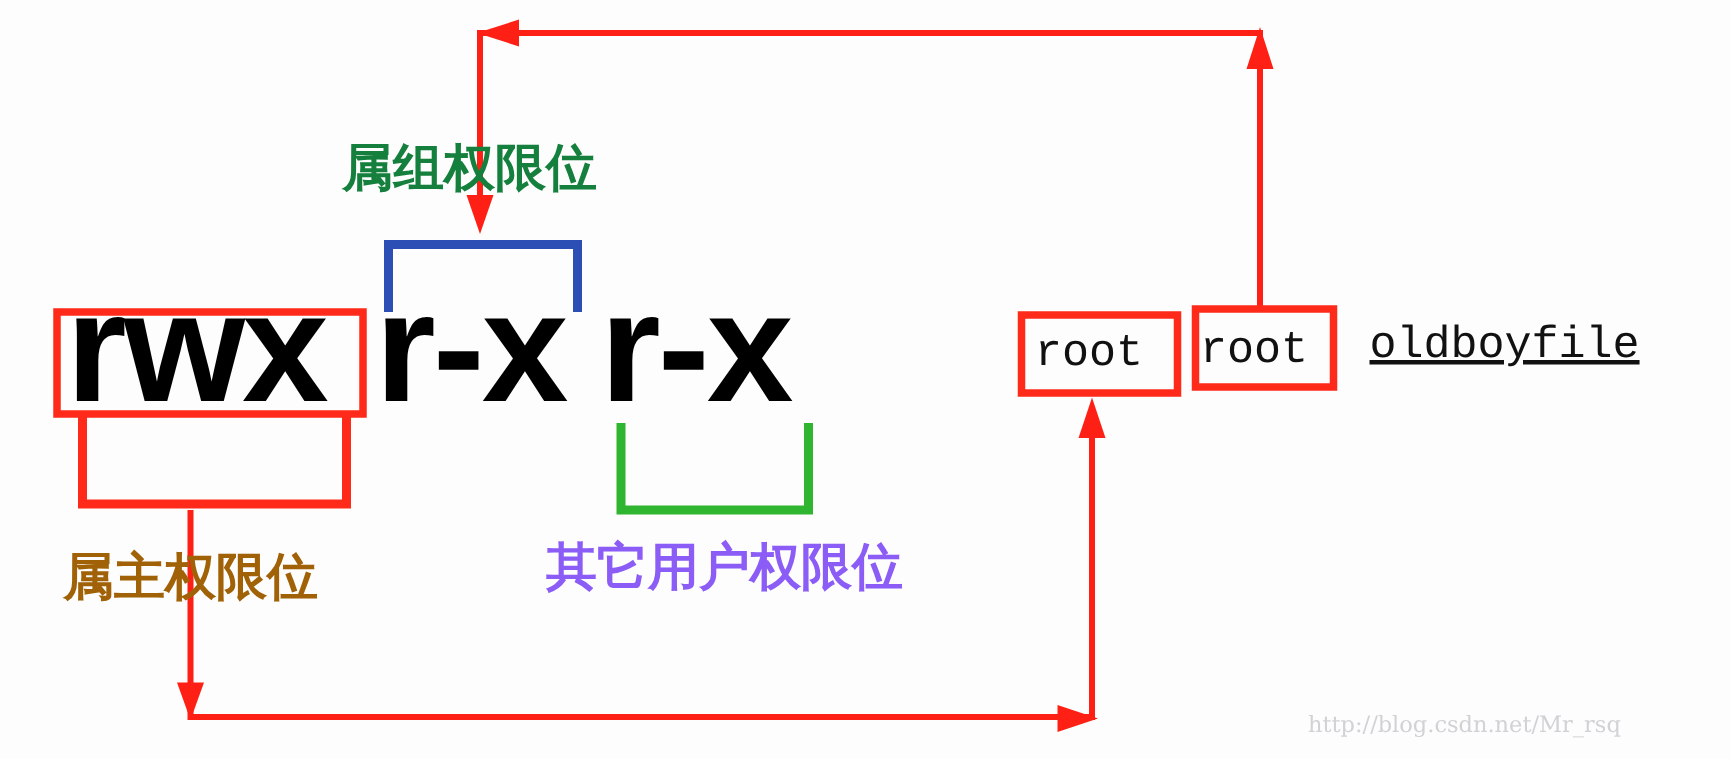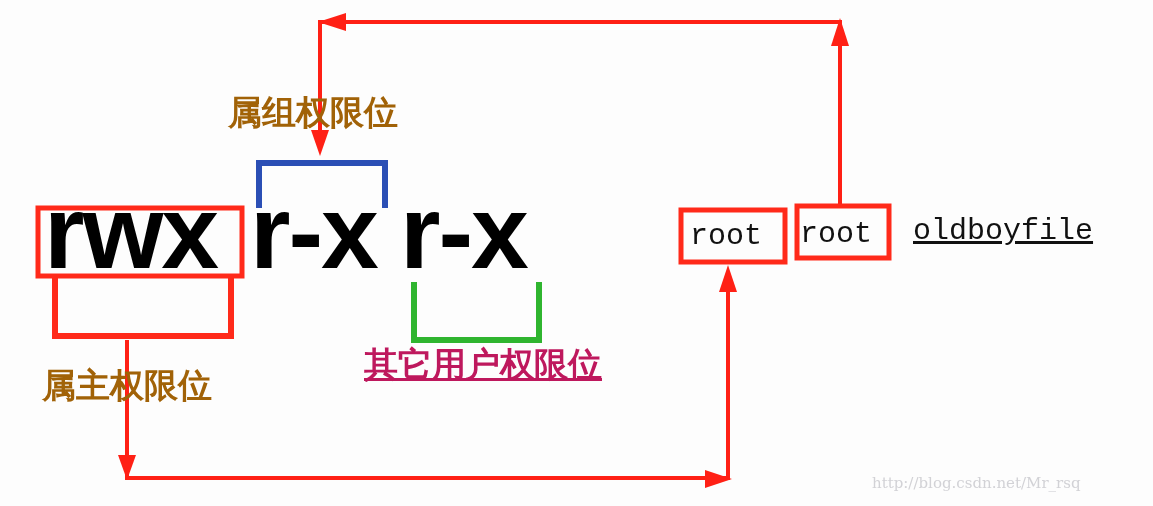--- a/index.html
+++ b/index.html
@@ -74,21 +74,21 @@
 
   <rect x="681" y="210" width="104" height="52" fill="none" stroke="#ff2a1a" stroke-width="5"></rect>
 
   <rect x="797" y="206" width="92" height="52" fill="none" stroke="#ff2a1a" stroke-width="5"></rect>
 </svg>
 
 <div class="perm" style="left:44px;">rwx</div>
 <div class="perm" style="left:250px;">r-x</div>
 <div class="perm" style="left:400px;">r-x</div>
 
-<div class="label" style="left:228px; top:92px; color:#a16207;">属组权限位</div>
+<div class="label" style="left:228px; top:92px; color:#15803d;">属组权限位</div>
 <div class="label" style="left:42px; top:365px; color:#a16207;">属主权限位</div>
-<div class="label" style="left:364px; top:344px; color:#be185d;text-decoration:underline;">其它用户权限位</div>
+<div class="label" style="left:364px; top:358px; color:#8b5cf6;">其它用户权限位</div>
 
 <div class="mono" style="left:690px; top:219px;">root</div>
 <div class="mono" style="left:800px; top:217px;">root</div>
 <div class="mono" style="left:913px; top:214px; text-decoration: underline;">oldboyfile</div>
 
 <div class="watermark">http://blog.csdn.net/Mr_rsq</div>
 
 </body></html>

